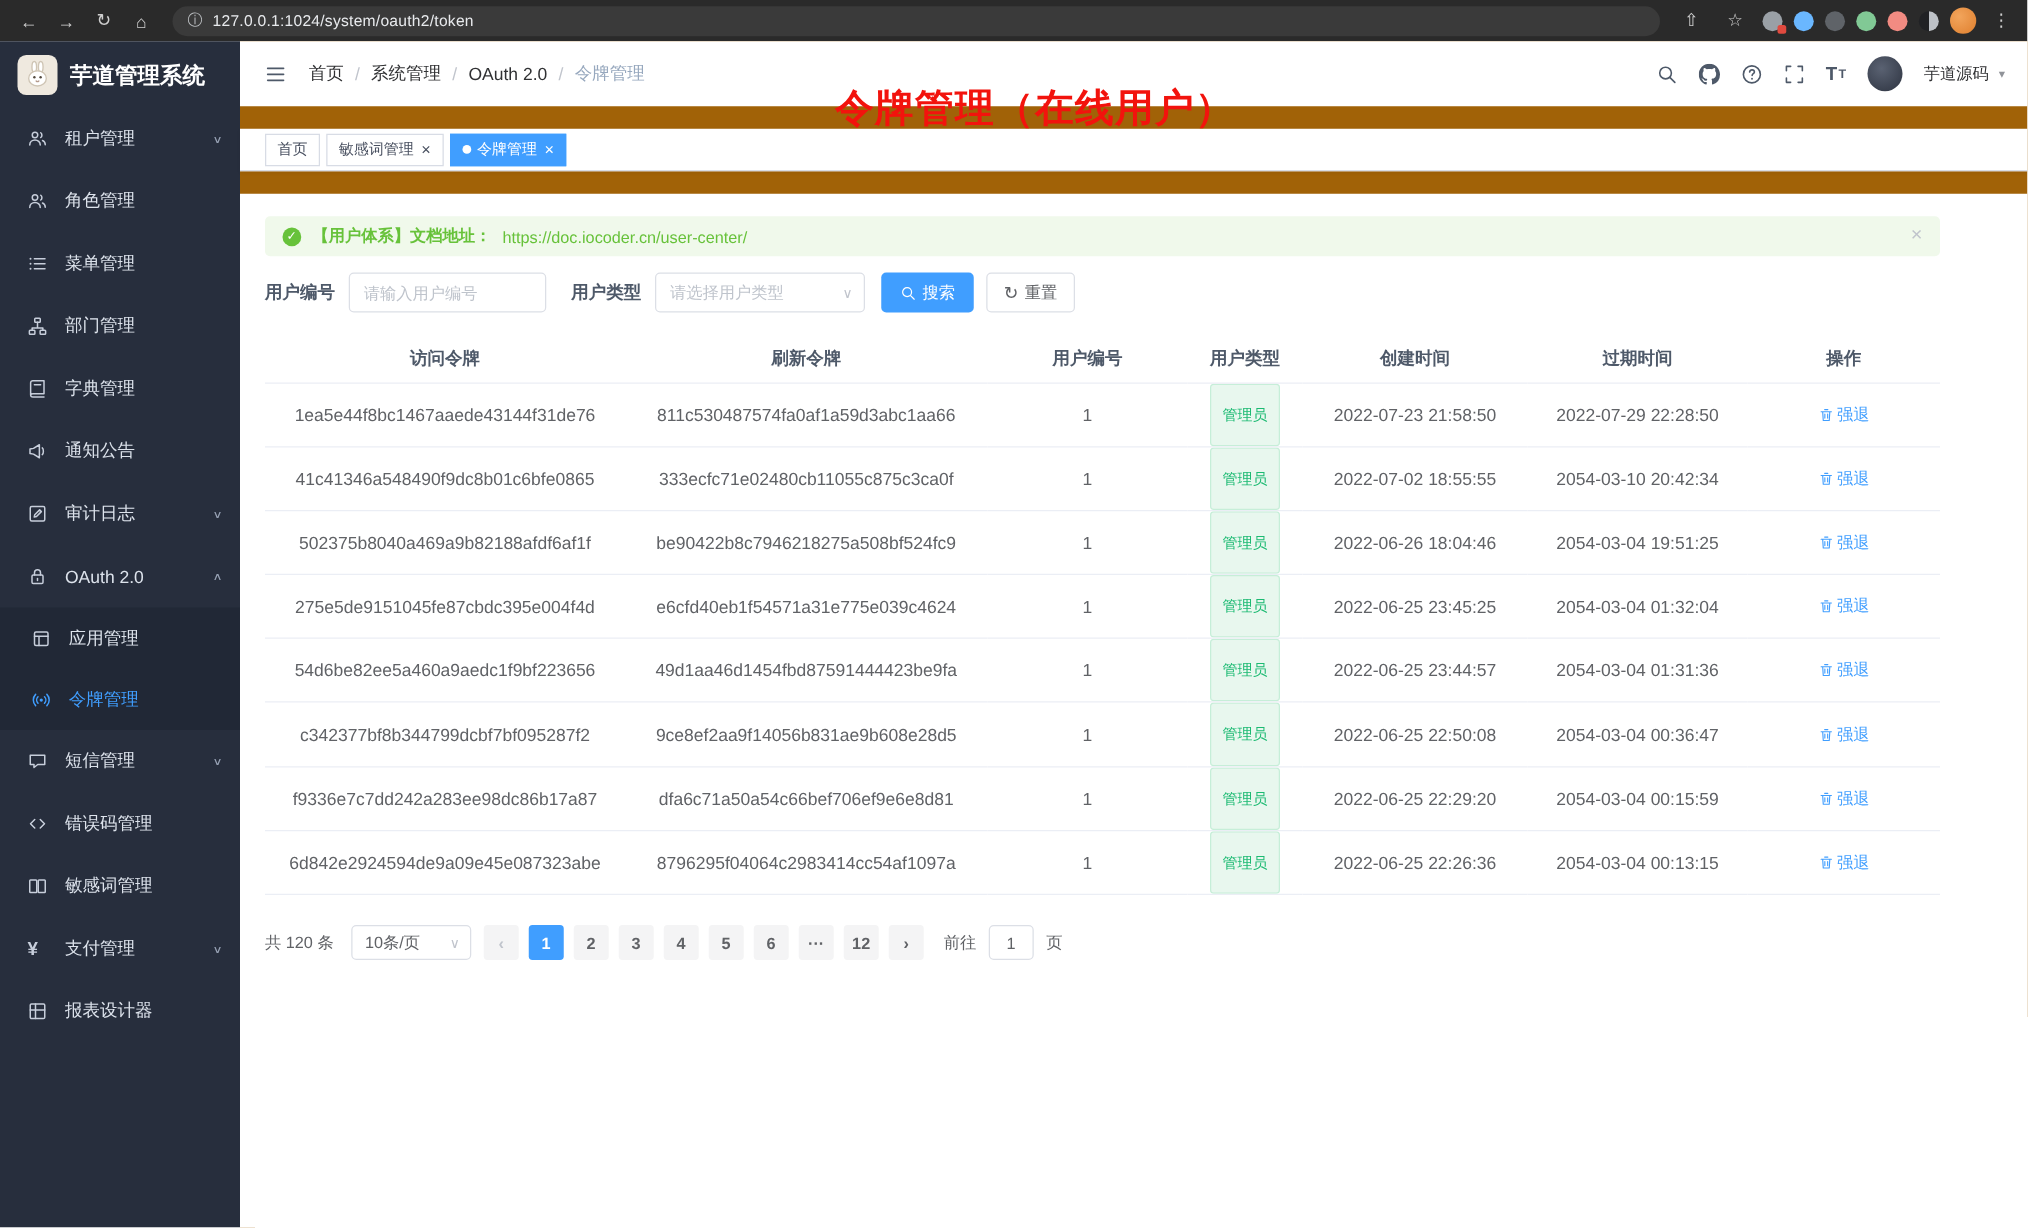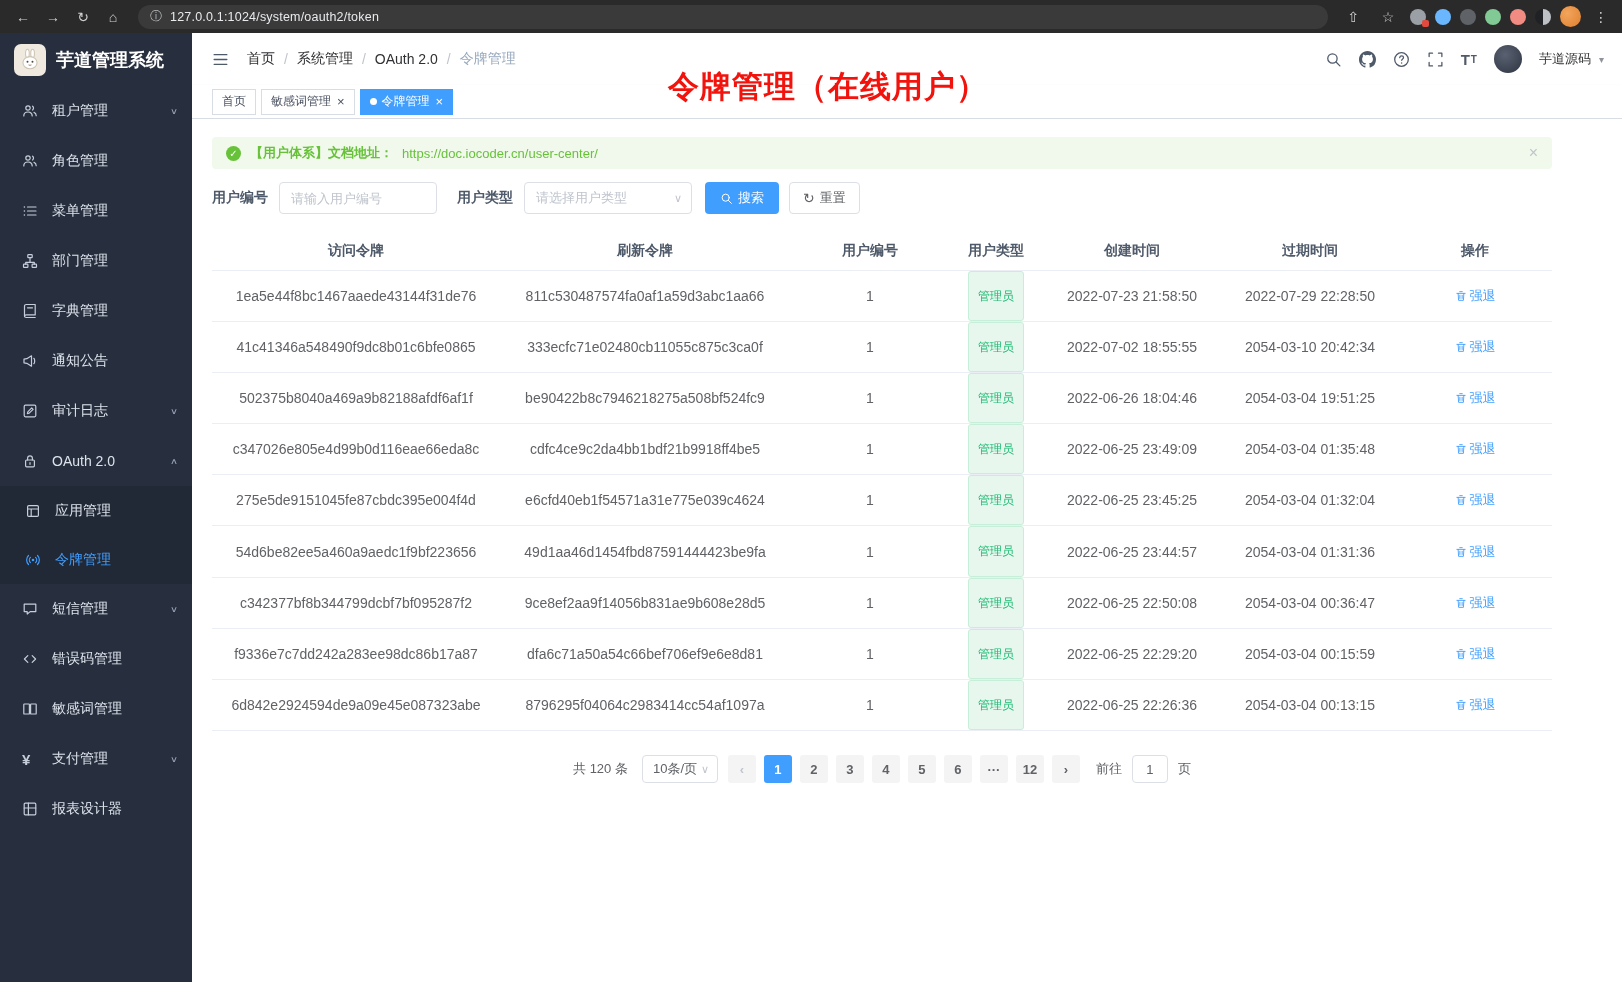--- a/index.html
+++ b/index.html
@@ -15,21 +15,21 @@
   .bact { display:flex; align-items:center; gap:9px; }
   .ext { width:16px; height:16px; border-radius:50%; position:relative; }
   .ext.badged::after { content:""; position:absolute; right:-3px; bottom:-2px; width:7px; height:7px; background:#e04a3f; border-radius:2px; }
   .ext.half { background:linear-gradient(90deg,#202124 50%,#bdc1c6 50%); }
   .bavatar { width:21px; height:21px; border-radius:50%; background:radial-gradient(circle at 35% 35%, #f2a55c, #df7f2e); }
   .bdots { color:#cfcfcf; font-size:14px; padding:0 4px; }
 
   
   .app { display:flex; height:949px; }
   .sidebar { width:192px; background:#272e3d; color:#dde3ec; flex:none; display:flex; flex-direction:column; }
-  .main { flex:1; min-width:0; display:flex; flex-direction:column; background:#a16207; }
+  .main { flex:1; min-width:0; display:flex; flex-direction:column; background:#a16207;gap:18px; }
 
   
   .logo { height:53px; display:flex; align-items:center; gap:10px; padding:0 12px 0 14px; }
   .logo-img { width:32px; height:32px; border-radius:7px; background:#efe9df; display:flex; align-items:center; justify-content:center; flex:none; }
   .logo-title { font-size:18px; font-weight:700; color:#fff; white-space:nowrap; }
   .side-item { height:50px; display:flex; align-items:center; gap:13px; padding:0 14px 0 22px; font-size:14px; cursor:pointer; }
   .sicon { width:17px; display:flex; color:#c7cedb; flex:none; }
   .sicon svg { width:16px; height:16px; }
   .sicon svg *, .hbtn svg *, .mini-ic svg * { fill:none; stroke:currentColor; stroke-width:1.2; stroke-linecap:round; stroke-linejoin:round; }
   .sicon .f { fill:currentColor !important; stroke:none !important; }
@@ -88,23 +88,23 @@
   .reset-ic { font-size:14px; line-height:1; }
 
   table { width:100%; border-collapse:collapse; table-layout:fixed; }
   th { height:38px; font-size:14px; font-weight:700; color:#4e5969; border-bottom:1px solid #ebeef5; text-align:center; }
   td { height:48px; font-size:14px; color:#606266; border-bottom:1px solid #ebeef5; text-align:center; white-space:nowrap; overflow:hidden; }
   .tag { display:inline-block; background:#e8f7ee; border:1px solid #c6eed8; color:#1cba72; font-size:12px; padding:16px 9px; border-radius:3px; line-height:1.35; }
   .op-link { color:#409eff; font-size:13px; display:inline-flex; align-items:center; gap:3px; cursor:pointer; }
   .op-link svg { width:12px; height:12px; }
   .op-link svg * { fill:none; stroke:currentColor; stroke-width:1.2; stroke-linecap:round; stroke-linejoin:round; }
 
-  .pagination { display:flex; align-items:center; justify-content:center; gap:10px; margin-top:24px; font-size:13px; color:#606266; }
+  .pagination { display:flex; align-items:center; justify-content:flex-start; gap:10px; margin-top:24px; font-size:13px; color:#606266; }
   .ptotal { margin-right:4px; }
-  .psel { width:76px; height:28px; border:1px solid #dcdfe6; border-radius:4px; display:flex; align-items:center; justify-content:space-between; padding:0 8px 0 10px; cursor:pointer; }
+  .psel { width:96px; height:28px; border:1px solid #dcdfe6; border-radius:4px; display:flex; align-items:center; justify-content:space-between; padding:0 8px 0 10px; cursor:pointer; }
   .pbtn { min-width:28px; height:28px; padding:0 4px; border-radius:3px; background:#f4f4f5; display:flex; align-items:center; justify-content:center; font-weight:600; color:#606266; cursor:pointer; }
   .pbtn.active { background:#409eff; color:#fff; }
   .pbtn.disabled { color:#c0c4cc; cursor:default; }
   .pgroup { display:flex; align-items:center; gap:8px; }
   .goto-label { margin-left:6px; }
   .goto-input { width:36px; height:28px; border:1px solid #dcdfe6; border-radius:4px; text-align:center; font-size:13px; color:#606266; outline:none; font-family:inherit; }
 
   .annotation { position:absolute; left:668px; top:66px; font-size:31px; font-weight:700; color:#f2130d; white-space:nowrap; z-index:20; letter-spacing:1px; }
 </style>
 </head>
@@ -452,34 +452,20 @@
             <td>2022-06-26 18:04:46</td>
             <td>2054-03-04 19:51:25</td>
             <td><span class="op-link">
                   <svg viewBox="0 0 16 16">
                     <path d="M2.5 4.5h11M6.3 2.2h3.4M4.2 4.5l.6 9.3h6.4l.6-9.3M6.5 7v4.3M9.5 7v4.3"></path>
                   </svg>
                   <span>强退</span>
                 </span></td>
           </tr>
           <tr>
-            <td>c347026e805e4d99b0d116eae66eda8c</td>
-            <td>cdfc4ce9c2da4bb1bdf21b9918ff4be5</td>
-            <td>1</td>
-            <td><span class="tag">管理员</span></td>
-            <td>2022-06-25 23:49:09</td>
-            <td>2054-03-04 01:35:48</td>
-            <td><span class="op-link">
-                  <svg viewBox="0 0 16 16">
-                    <path d="M2.5 4.5h11M6.3 2.2h3.4M4.2 4.5l.6 9.3h6.4l.6-9.3M6.5 7v4.3M9.5 7v4.3"></path>
-                  </svg>
-                  <span>强退</span>
-                </span></td>
-          </tr>
-          <tr>
             <td>275e5de9151045fe87cbdc395e004f4d</td>
             <td>e6cfd40eb1f54571a31e775e039c4624</td>
             <td>1</td>
             <td><span class="tag">管理员</span></td>
             <td>2022-06-25 23:45:25</td>
             <td>2054-03-04 01:32:04</td>
             <td><span class="op-link">
                   <svg viewBox="0 0 16 16">
                     <path d="M2.5 4.5h11M6.3 2.2h3.4M4.2 4.5l.6 9.3h6.4l.6-9.3M6.5 7v4.3M9.5 7v4.3"></path>
                   </svg>

